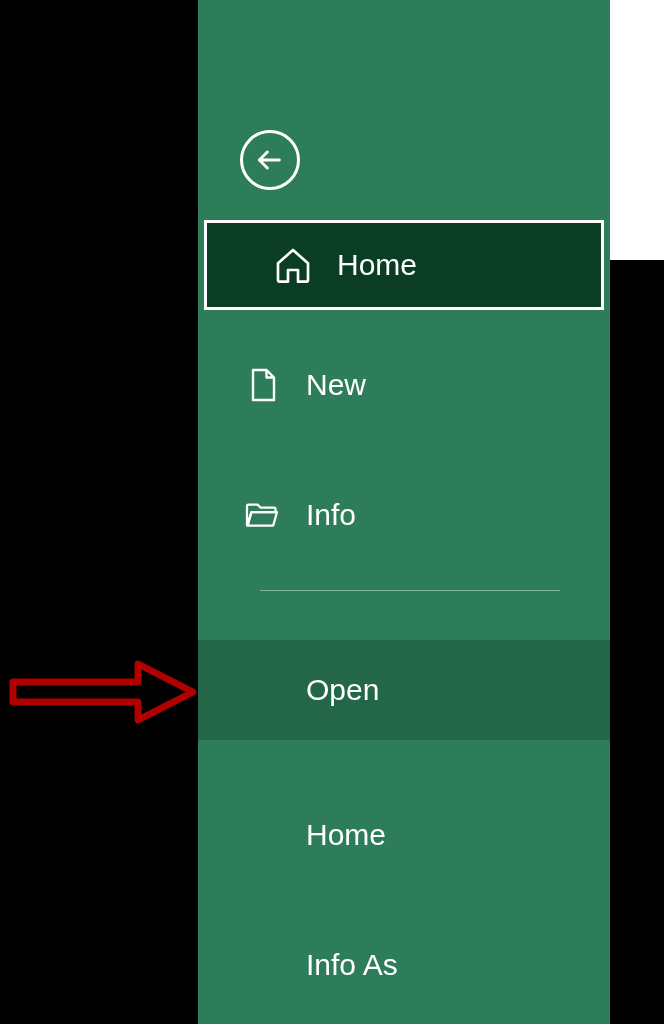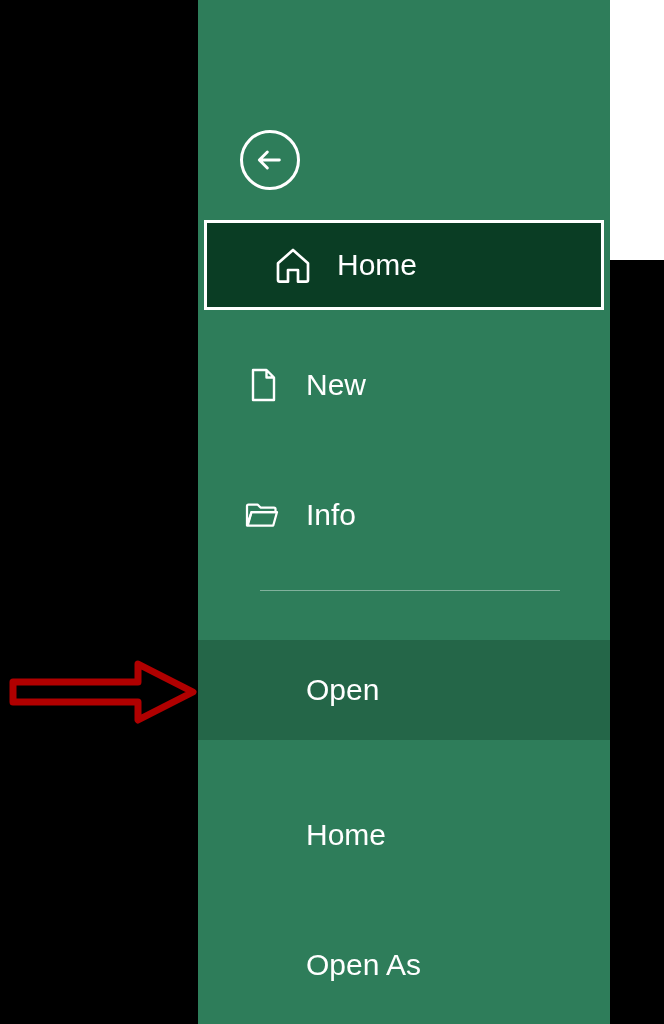--- a/index.html
+++ b/index.html
@@ -163,20 +163,20 @@
 
   <div class="menu-item highlighted no-icon info-item">
     <span class="label">Open</span>
   </div>
 
   <div class="menu-item no-icon save-item">
     <span class="label">Home</span>
   </div>
 
   <div class="menu-item no-icon saveas-item">
-    <span class="label">Open As</span>
+    <span class="label">Info As</span>
   </div>
 
 </div>
 
 <svg class="arrow-annotation" viewBox="0 0 190 75">
   <path d="M5 28 L130 28 L130 10 L185 38 L130 66 L130 48 L5 48 Z" stroke="#b00000" stroke-width="7" fill="none" stroke-linejoin="round"></path>
 </svg>
 
 </body></html>

